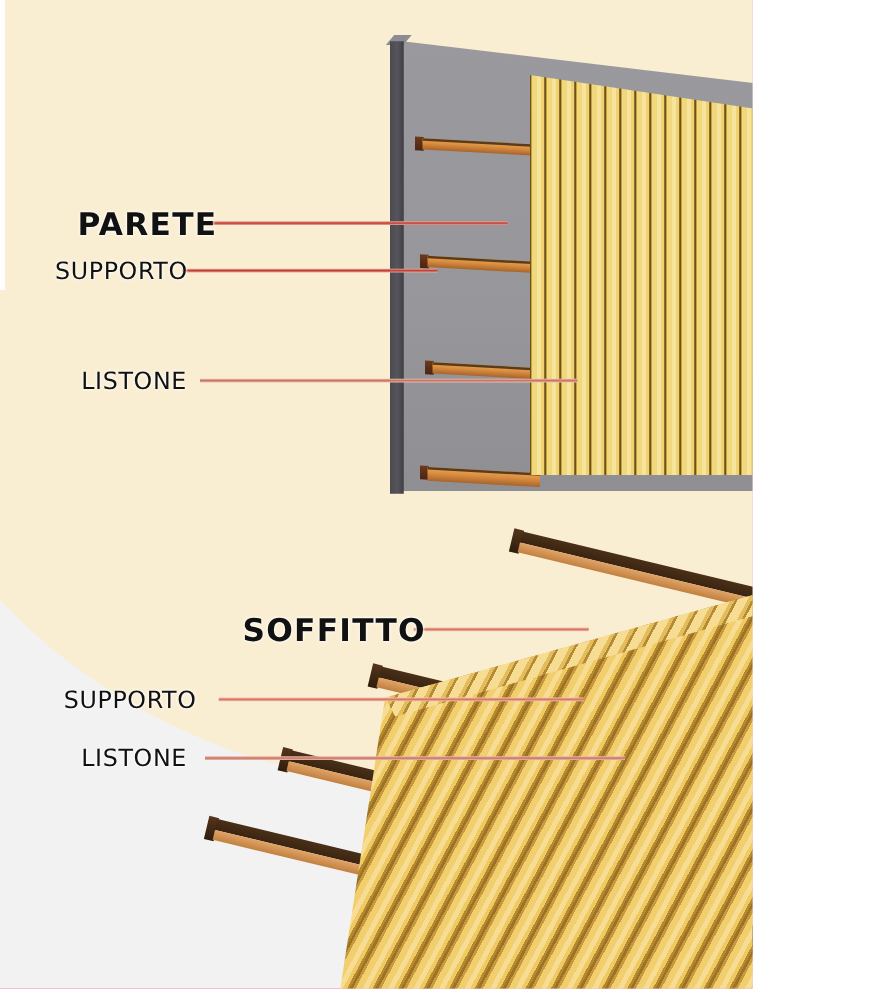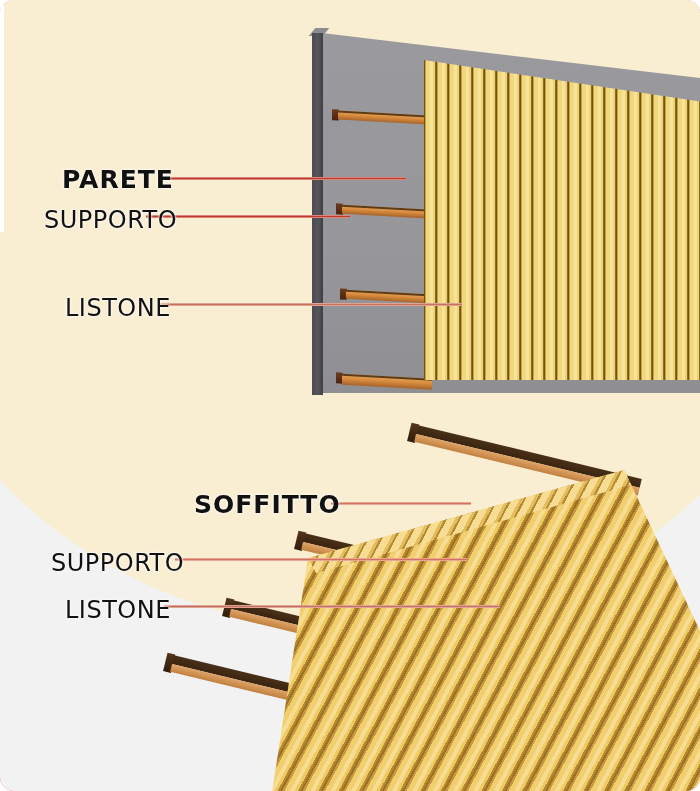--- a/index.html
+++ b/index.html
@@ -2,26 +2,25 @@
 <html><head>
 <meta charset="utf-8">
 <style>
   html, body {
     margin: 0;
     padding: 0;
     background: #ffffff;
   }
   #stage {
     position: relative;
-    width: 700px;
+    width: 602px;
     height: 791px;
     overflow: hidden;
     background: #ec4899;
     font-family: "DejaVu Sans", sans-serif;
-    border-radius: 14px;
   }
 
   
   .bg-gray {
     position: absolute;
     left: 0; top: 0;
     width: 700px; height: 791px;
     background: #f2f2f3;
   }
   .bg-white-strip {
@@ -122,21 +121,21 @@
   .label {
     position: absolute;
     color: #111111;
     font-family: "DejaVu Sans", sans-serif;
     font-weight: 400;
     letter-spacing: 0.5px;
     white-space: nowrap;
     text-shadow: 0 0 2px #ffffff, 0 0 3px #ffffff;
   }
   .label.big { font-size: 25px; font-weight: 700; letter-spacing: 1px; }
-  .label.mid { font-size: 24px; }
+  .label.mid { font-size: 19px; }
 
   
   .ceiling-group {
     position: absolute;
     left: 0; top: 400px;
     width: 700px; height: 391px;
   }
   
   .joist {
     position: absolute;

